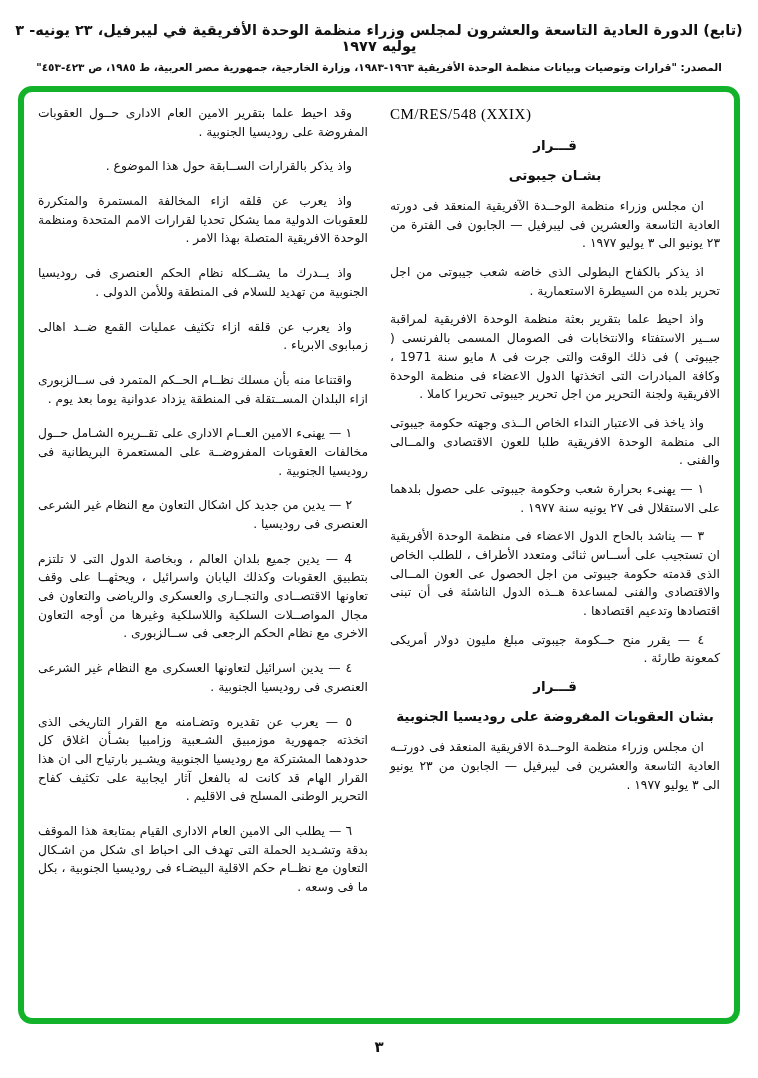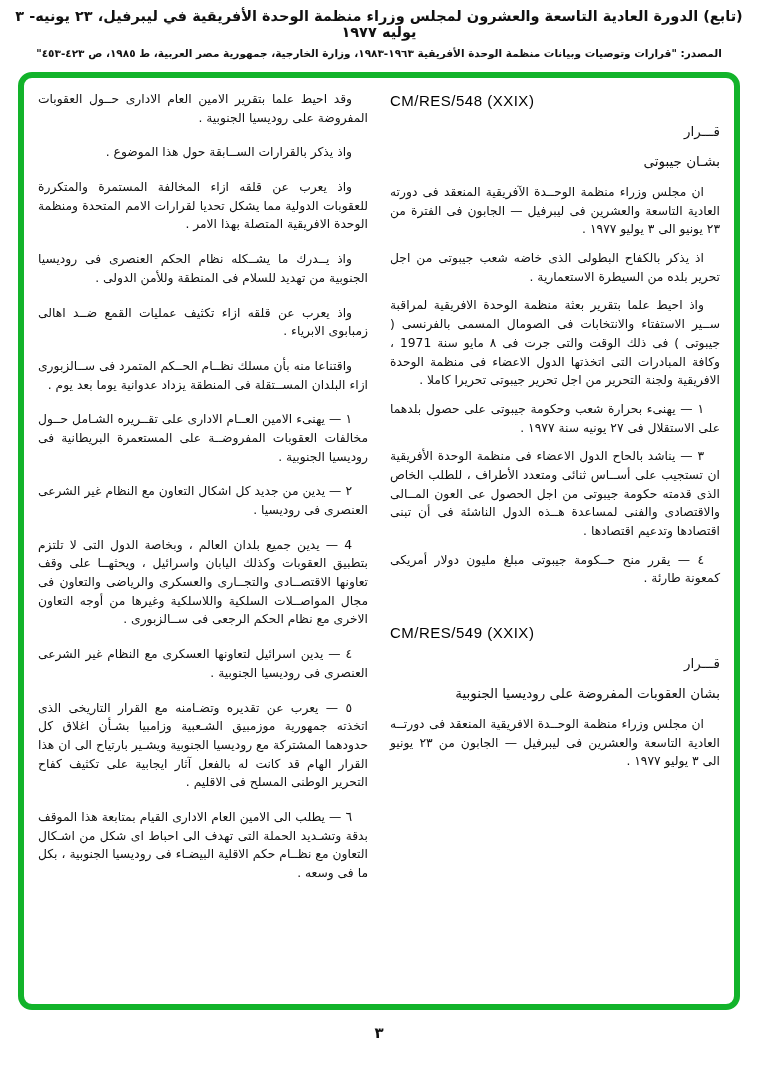--- a/index.html
+++ b/index.html
@@ -6,21 +6,21 @@
   html, body { background: #ffffff; }
   body {
     width: 758px; height: 1078px;
     font-family: "DejaVu Sans", sans-serif;
     color: #111;
     overflow: hidden;
   }
   .page { width: 758px; height: 1078px; position: relative; background: #fff; }
 
   
-  .header { padding-top: 8px; text-align: center; direction: rtl; }
+  .header { padding-top: 22px; text-align: center; direction: rtl; }
   .header-line1 { font-size: 14.5px; font-weight: bold; letter-spacing: 0; }
   .header-line2 { font-size: 10.5px; font-weight: bold; margin-top: 7px; }
 
   
   .frame {
     margin: 13px 18px 0 18px;
     height: 938px;
     border: 6px solid #12b32a;
     border-radius: 14px;
     padding: 12px 14px;
@@ -41,32 +41,32 @@
     line-height: 1.52;
     text-indent: 16px;
     margin-bottom: 10px;
   }
   .col-left .para { margin-bottom: 16px; }
   .para b { font-weight: normal; }
 
   .resid {
     direction: ltr;
     text-align: left;
-    font-family: Liberation Sans, sans-serif;
+    font-family: Liberation Serif, serif;
     font-size: 15px;
     letter-spacing: 0.5px;
     margin: 2px 0 14px 0;
     color: #000;
   }
   .resid:not(:first-child) { margin-top: 36px; }
 
   .heading {
     direction: rtl;
-    text-align: right;
-    font-weight: normal;
+    text-align: center;
+    font-weight: bold;
     font-size: 13.5px;
     margin: 8px 0 14px 0;
   }
 
   
   .page-number {
     text-align: center;
     font-weight: bold;
     font-size: 15px;
     margin-top: 14px;
@@ -85,24 +85,24 @@
 
   <div class="frame" id="frame" style="border-color: rgb(18, 179, 42);">
     <div class="cols">
       <div class="col col-right" id="col-right">
           <div class="resid">CM/RES/548 (XXIX)</div>
           <div class="heading">قـــرار</div>
           <div class="heading">بشـان جيبوتى</div>
           <div class="para"><span>ان مجلس وزراء منظمة الوحــدة الآفريقية المنعقد فى دورته العادية التاسعة والعشرين فى ليبرفيل — الجابون فى الفترة من ٢٣ يونيو الى ٣ يوليو ١٩٧٧ .</span></div>
           <div class="para"><b>اذ يذكر</b> <span>بالكفاح البطولى الذى خاضه شعب جيبوتى من اجل تحرير بلده من السيطرة الاستعمارية .</span></div>
           <div class="para"><b>واذ احيط علما</b> <span>بتقرير بعثة منظمة الوحدة الافريقية لمراقبة ســير الاستفتاء والانتخابات فى الصومال المسمى بالفرنسى ( جيبوتى ) فى ذلك الوقت والتى جرت فى ٨ مايو سنة 1971 ، وكافة المبادرات التى اتخذتها الدول الاعضاء فى منظمة الوحدة الافريقية ولجنة التحرير من اجل تحرير جيبوتى تحريرا كاملا .</span></div>
+          <div class="para"><b>واذ ياخذ</b> <span>فى الاعتبار النداء الخاص الــذى وجهته حكومة جيبوتى الى منظمة الوحدة الافريقية طلبا للعون الاقتصادى والمــالى والفنى .</span></div>
           <div class="para"><span>١ — يهنىء بحرارة شعب وحكومة جيبوتى على حصول بلدهما على الاستقلال فى ٢٧ يونيه سنة ١٩٧٧ .</span></div>
           <div class="para"><span>٣ — يناشد بالحاح الدول الاعضاء فى منظمة الوحدة الأفريقية ان تستجيب على أســاس ثنائى ومتعدد الأطراف ، للطلب الخاص الذى قدمته حكومة جيبوتى من اجل الحصول عى العون المــالى والاقتصادى والفنى لمساعدة هــذه الدول الناشئة فى أن تبنى اقتصادها وتدعيم اقتصادها .</span></div>
           <div class="para"><span>٤ — يقرر منح حــكومة جيبوتى مبلغ مليون دولار أمريكى كمعونة طارئة .</span></div>
-          <div class="resid">CM/RES/549 (XXIX)</div>
           <div class="heading">قـــرار</div>
           <div class="heading">بشان العقوبات المفروضة على روديسيا الجنوبية</div>
           <div class="para"><span>ان مجلس وزراء منظمة الوحــدة الافريقية المنعقد فى دورتــه العادية التاسعة والعشرين فى ليبرفيل — الجابون من ٢٣ يونيو الى ٣ يوليو ١٩٧٧ .</span></div>
         </div>
       <div class="col col-left" id="col-left">
           <div class="para"><b>وقد احيط علما</b> <span>بتقرير الامين العام الادارى حــول العقوبات المفروضة على روديسيا الجنوبية .</span></div>
           <div class="para"><b>واذ يذكر</b> <span>بالقرارات الســابقة حول هذا الموضوع .</span></div>
           <div class="para"><b>واذ يعرب عن قلقه</b> <span>ازاء المخالفة المستمرة والمتكررة للعقوبات الدولية مما يشكل تحديا لقرارات الامم المتحدة ومنظمة الوحدة الافريقية المتصلة بهذا الامر .</span></div>
           <div class="para"><b>واذ يــدرك</b> <span>ما يشــكله نظام الحكم العنصرى فى روديسيا الجنوبية من تهديد للسلام فى المنطقة وللأمن الدولى .</span></div>
           <div class="para"><b>واذ يعرب عن قلقه</b> <span>ازاء تكثيف عمليات القمع ضــد اهالى زمبابوى الابرياء .</span></div>

